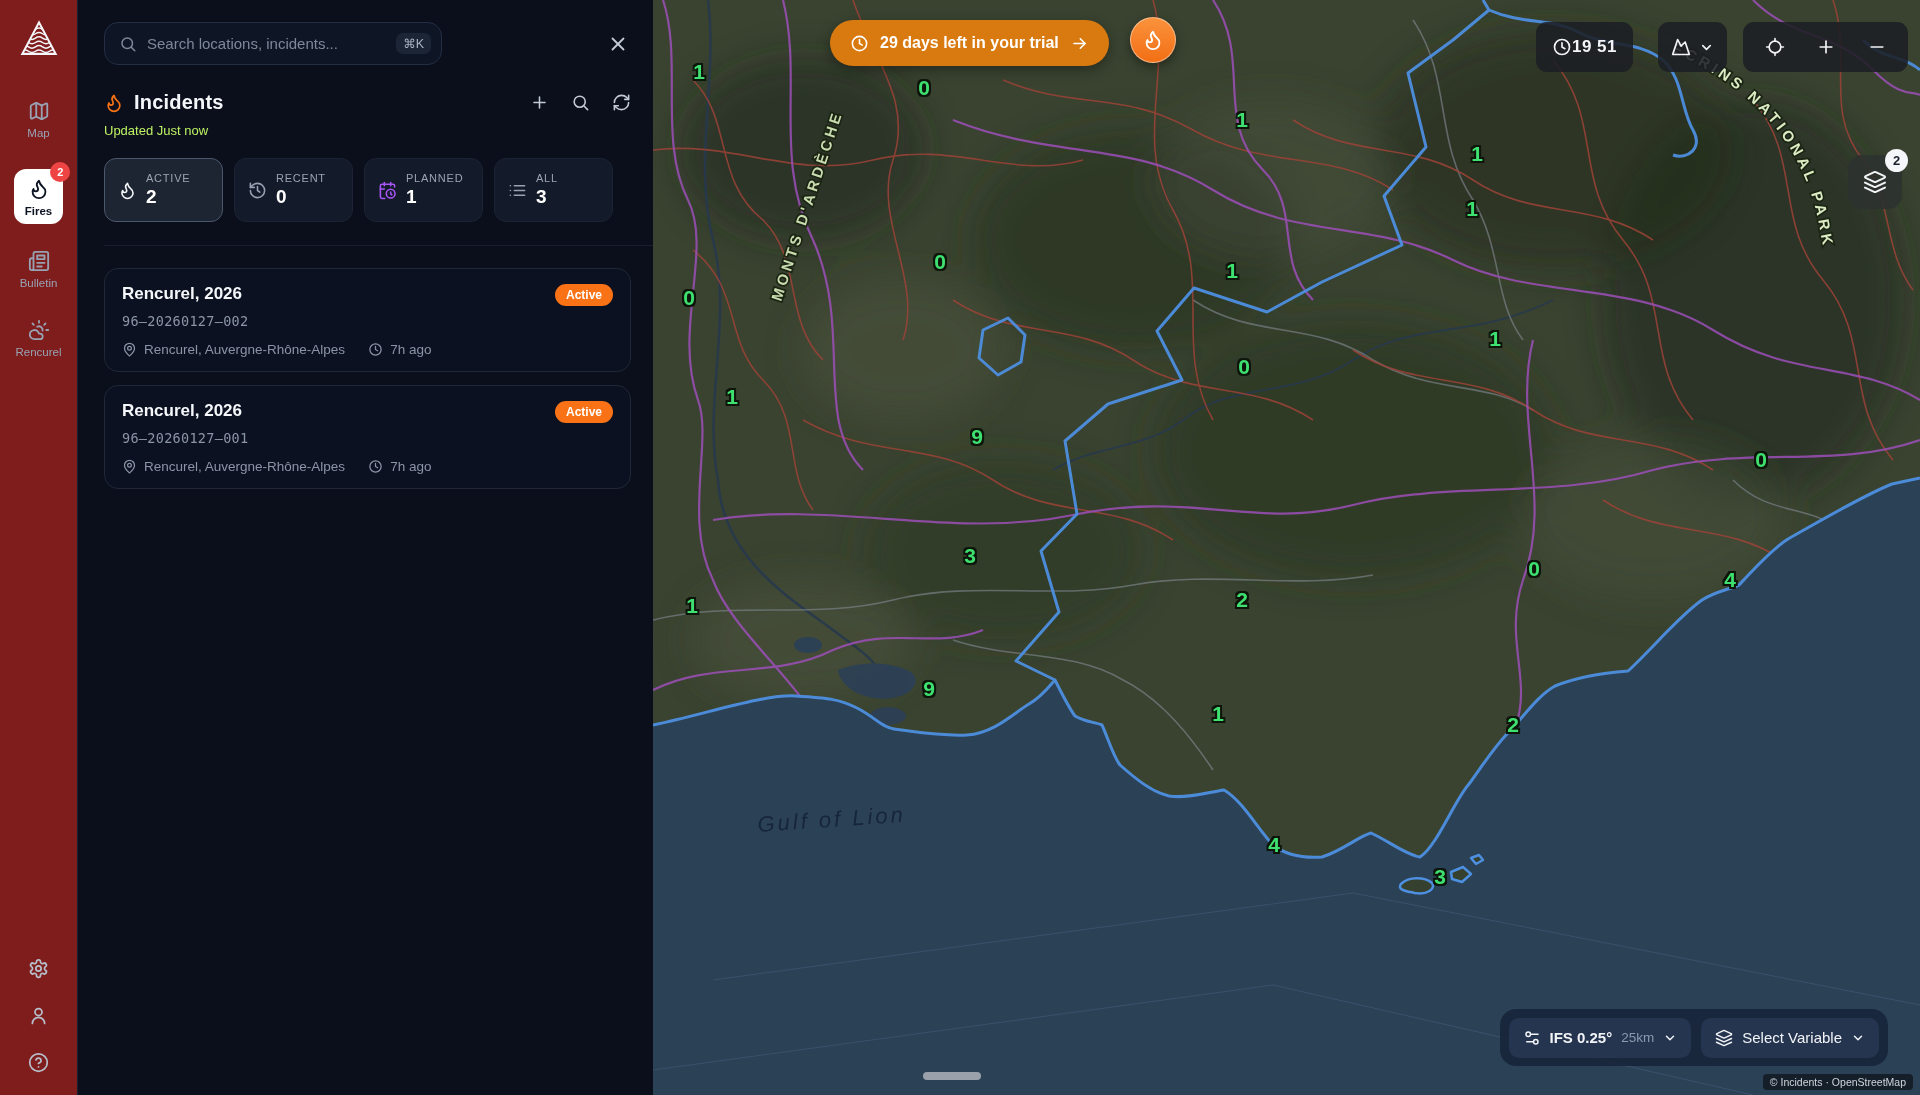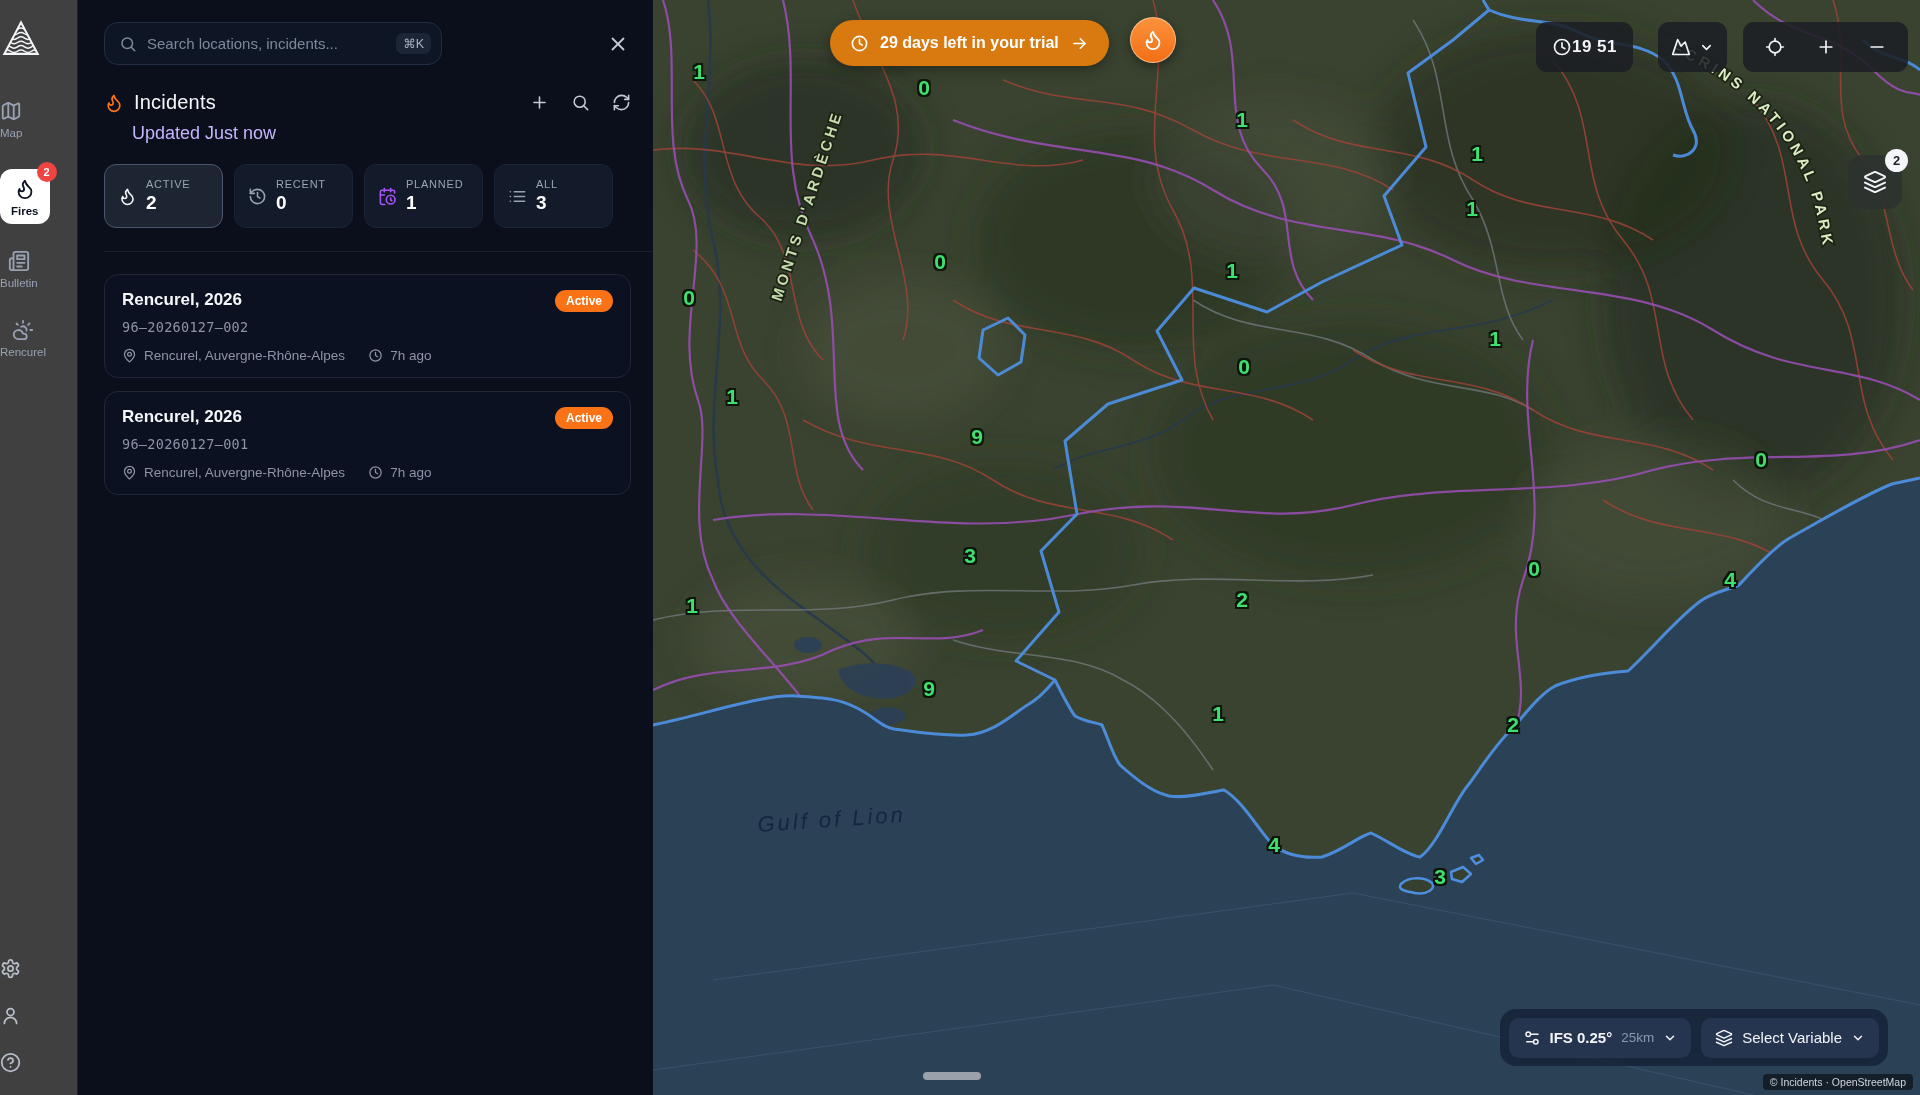--- a/index.html
+++ b/index.html
@@ -1,20 +1,20 @@
 <!DOCTYPE html>
 <html><head>
 <meta charset="utf-8">
 <style>
   * { margin:0; padding:0; box-sizing:border-box; }
   html,body { width:1920px; height:1095px; background:#060b15; font-family:"Liberation Sans",sans-serif; overflow:hidden; }
   .app { display:flex; width:1920px; height:1095px; }
 
   
-  .sidebar { width:78px; background:#404040; border-right:1px solid #18202f; display:flex; flex-direction:column; align-items:flex-start; padding:18px 0 22px; flex-shrink:0; }
+  .sidebar { width:78px; background:#7f1d1d; border-right:1px solid #18202f; display:flex; flex-direction:column; align-items:center; padding:18px 0 22px; flex-shrink:0; }
   .logo { width:42px; height:40px; color:#f4f6f9; margin-bottom:42px; }
   .nav-item { display:flex; flex-direction:column; align-items:center; gap:5px; color:#98a2b3; margin-bottom:30px; cursor:pointer; }
   .nav-item svg { width:22px; height:22px; }
   .nav-item .nav-label { font-size:11.5px; }
   .nav-item.active { position:relative; background:#ffffff; color:#0c1322; border-radius:12px; padding:9px 11px 7px; margin-bottom:26px; }
   .nav-item.active .nav-label { color:#0c1322; font-weight:700; }
   .nav-badge { position:absolute; top:-7px; right:-7px; min-width:20px; height:20px; background:#ef4444; color:#fff; border-radius:999px; font-size:11px; font-weight:700; display:flex; align-items:center; justify-content:center; padding:0 5px; }
   .sidebar-spacer { flex:1; }
   .sidebar-bottom { display:flex; flex-direction:column; align-items:center; gap:26px; color:#b7bec9; }
   .sidebar-bottom svg { width:21px; height:21px; cursor:pointer; }
@@ -24,24 +24,24 @@
   .search-row { display:flex; align-items:center; justify-content:space-between; }
   .search-box { display:flex; align-items:center; gap:10px; width:338px; height:43px; background:#0e1626; border:1px solid #232e43; border-radius:14px; padding:0 10px 0 14px; }
   .search-box svg { width:18px; height:18px; color:#7e8899; flex-shrink:0; }
   .search-box input { flex:1; background:transparent; border:none; outline:none; color:#84cc16; font-size:15px; font-family:"Liberation Sans",sans-serif; }
   .search-box input::placeholder { color:#7e8899; }
   .kbd { background:#1c2536; color:#aab3c2; border-radius:7px; font-size:12.5px; padding:3px 7px; }
   .panel-close { color:#c3cad6; width:22px; height:22px; cursor:pointer; margin-right:2px; }
 
   .panel-header { display:flex; align-items:center; margin-top:26px; }
   .panel-header .flame { width:20px; height:20px; color:#f97316; margin-right:10px; }
-  .panel-title { color:#f4f6f9; font-size:20px; font-weight:400; letter-spacing:.2px; }
+  .panel-title { color:#f4f6f9; font-size:20px; font-weight:700; letter-spacing:.2px; }
   .header-actions { margin-left:auto; display:flex; align-items:center; gap:22px; color:#c3cad6; }
   .header-actions svg { width:19px; height:19px; cursor:pointer; }
-  .updated { color:#c4b5fd; font-size:18px; margin-top:9px;margin-left:28px; }
+  .updated { color:#bef264; font-size:13px; margin-top:9px; }
 
   .tabs { display:flex; gap:11px; margin-top:20px; padding-bottom:23px; border-bottom:1px solid #18202f; margin-right:-22px; padding-right:22px; }
   .tab { display:flex; align-items:center; gap:9px; width:119px; height:64px; padding:0 13px; background:#131a29; border:1px solid #1b2334; border-radius:12px; cursor:pointer; }
   .tab.selected { background:#1d2533; border-color:#4b576c; }
   .tab svg { width:19px; height:19px; color:#98a2b3; flex-shrink:0; }
   .tab.selected svg { color:#f4f6f9; }
   .tab .ticon-purple { color:#a855f7 !important; }
   .tab-col { display:flex; flex-direction:column; gap:2px; }
   .tab-label { font-size:11px; letter-spacing:.07em; color:#9aa4b2; }
   .tab-count { font-size:19px; font-weight:700; color:#ffffff; }

